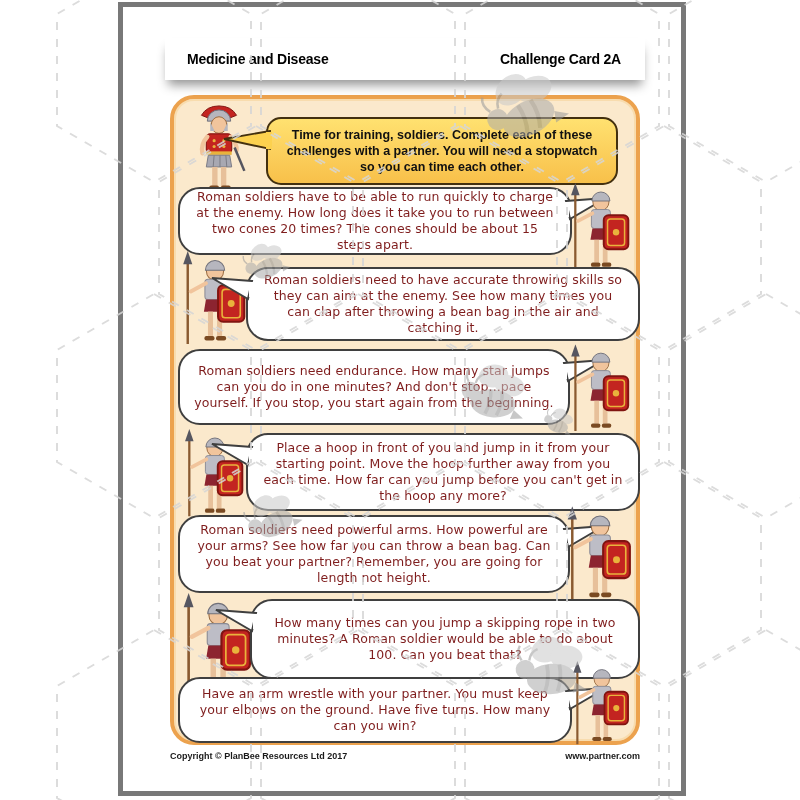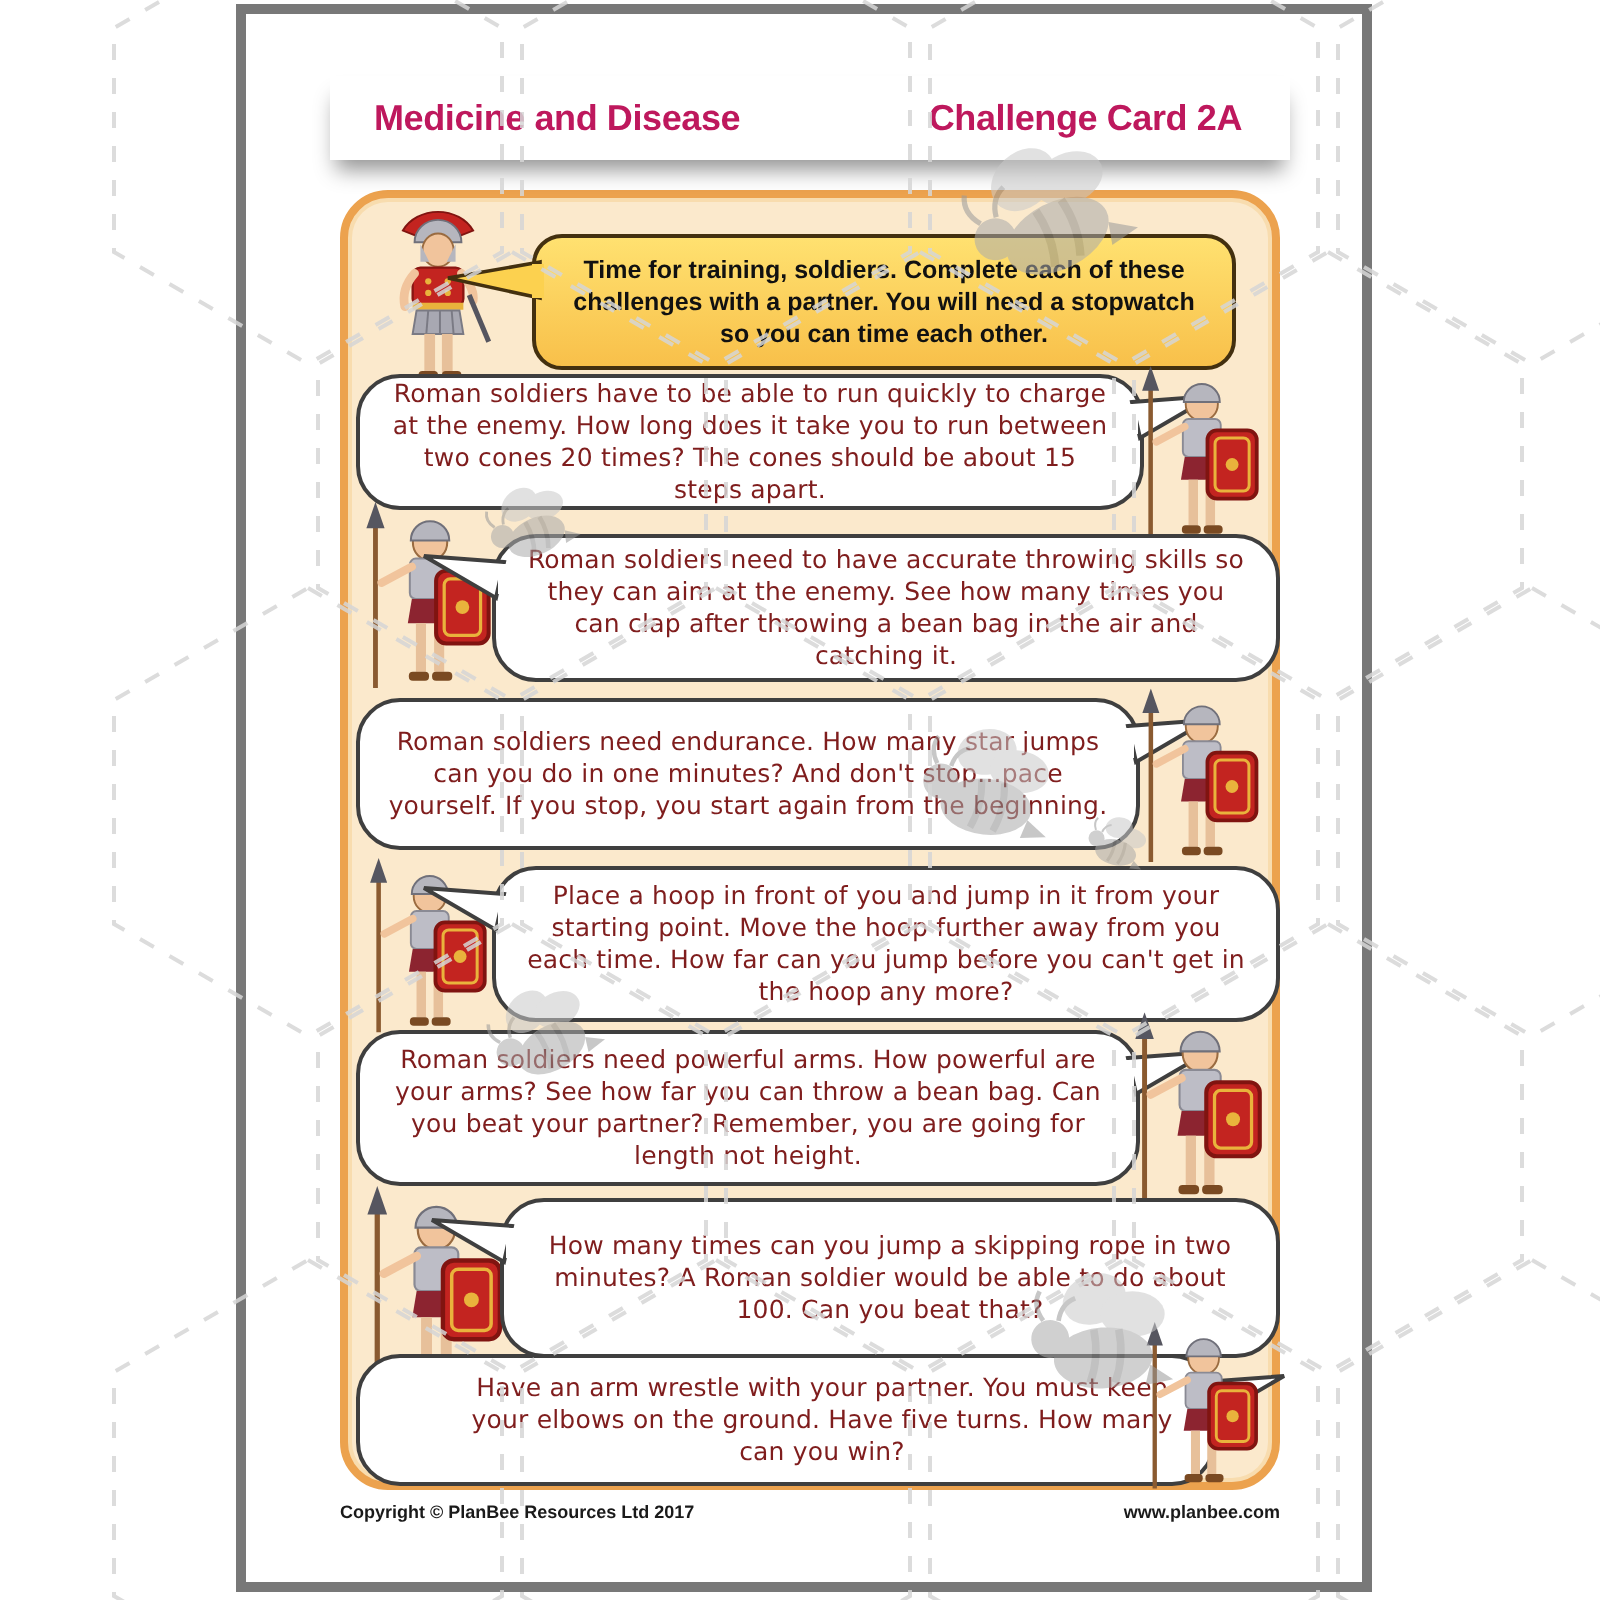--- a/index.html
+++ b/index.html
@@ -13,21 +13,21 @@
   .bee svg{display:block;}
 
   
   .page-frame{position:absolute;left:118px;top:2px;width:558px;height:784px;
               border:5px solid #787878;background:#ffffff;z-index:1;}
 
   
   .header-band{position:absolute;left:42px;top:31px;width:480px;height:42px;background:#ffffff;
                box-shadow:0 8px 10px -3px rgba(0,0,0,.42);
                display:flex;align-items:center;justify-content:space-between;z-index:3;}
-  .header-band span{font-weight:800;font-size:18px;color:#be185d;letter-spacing:-.2px;}
+  .header-band span{font-weight:800;font-size:14px;color:#000000;letter-spacing:-.2px;}
   .header-band .lt{margin-left:22px;}
   .header-band .rt{margin-right:24px;}
 
   
   .card{position:absolute;left:47px;top:88px;width:462px;height:642px;background:#fbe9cc;
         border:4px solid #eca24e;border-radius:24px;z-index:2;
         box-shadow:inset 0 0 0 2px #f8dcae;}
 
   
   .bubble{position:absolute;background:#ffffff;border:2px solid #3f3f3f;border-radius:22px;
@@ -54,21 +54,21 @@
               justify-content:space-between;z-index:3;}
   .footer-row span{font-size:9px;font-weight:800;color:#1a1a1a;}
 
   
   .b1{left:4px;  top:88px;  width:390px;height:64px;}
   .b2{left:72px; top:168px; width:390px;height:70px;}
   .b3{left:4px;  top:250px; width:388px;height:72px;}
   .b4{left:72px; top:334px; width:390px;height:74px;}
   .b5{left:4px;  top:416px; width:388px;height:74px;}
   .b6{left:76px; top:500px; width:386px;height:76px;}
-  .b7{left:4px;  top:578px; width:390px;height:62px;padding-left:36px;}
+  .b7{left:4px;  top:578px; width:390px;height:62px;}
 
   .sol-cent{left:6px;  top:-2px; width:78px;height:98px;}
   .sol-r1{left:390px;top:84px; width:70px;height:90px;}
   .sol-l2{left:0px;  top:152px;width:78px;height:96px;}
   .sol-r3{left:392px;top:244px;width:66px;height:92px;}
   .sol-l4{left:0px;  top:330px;width:78px;height:90px;}
   .sol-r5{left:388px;top:407px;width:72px;height:98px;}
   .sol-l6{left:0px;  top:494px;width:84px;height:104px;}
   .sol-r7{left:390px;top:562px;width:72px;height:86px;}
 </style>
@@ -250,21 +250,21 @@
       <div class="soldier sol-r7">
         <svg viewBox="0 0 70 95">
             <use href="#sym-legionary"></use>
           </svg>
       </div>
 
     </div>
 
     <div class="footer-row">
       <span>Copyright © PlanBee Resources Ltd 2017</span>
-      <span>www.planbee.com</span>
+      <span>www.partner.com</span>
     </div>
 
     <div class="bee" style="left:345px;top:58px;width:105px;height:84px;transform:rotate(-15deg);">
       <svg viewBox="0 0 100 80" width="105" height="84">
           <use href="#sym-bee"></use>
         </svg>
     </div>
     <div class="bee" style="left:112px;top:232px;width:58px;height:46px;transform:rotate(-12deg);">
       <svg viewBox="0 0 100 80" width="58" height="46">
           <use href="#sym-bee"></use>

